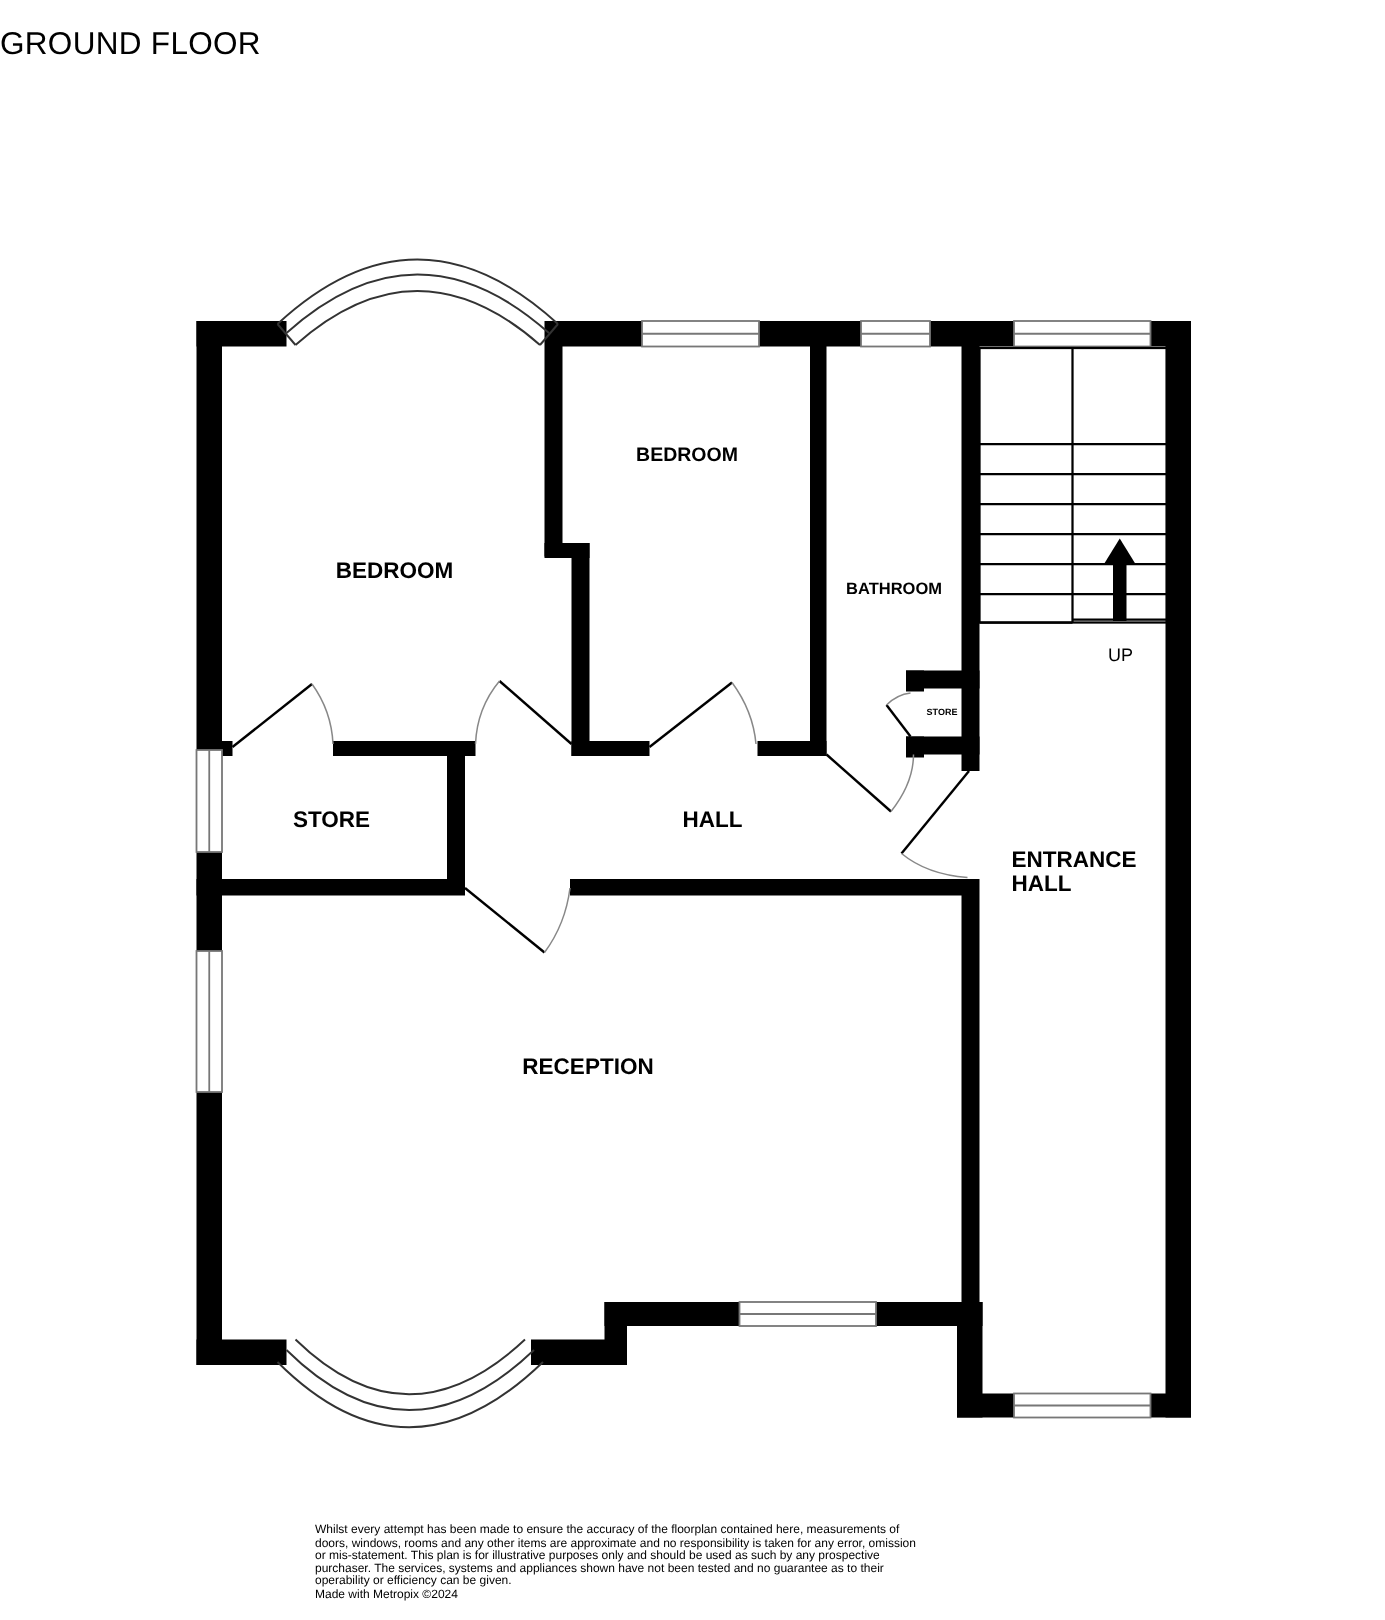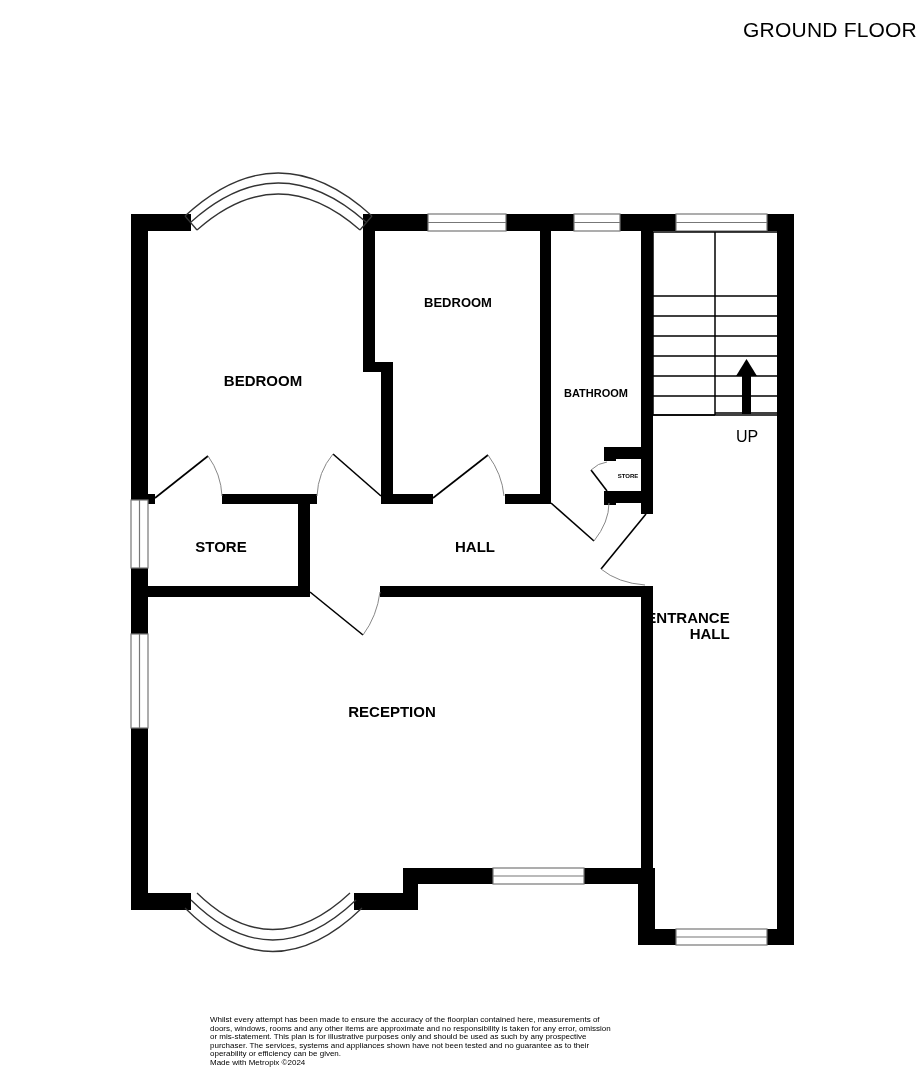--- a/index.html
+++ b/index.html
@@ -1,26 +1,26 @@
 <!DOCTYPE html>
 <html><head>
 <meta charset="utf-8">
 <style>
   html, body { margin: 0; padding: 0; background: #ffffff; }
   body { width: 923px; height: 1080px; position: relative; overflow: hidden;
          font-family: "Liberation Sans", sans-serif; color: #000; }
-  .title { position: absolute; left: 14px; width: 903px; top: 18px; text-align: right;
+  .title { position: absolute; left: 0; width: 903px; top: 18px; text-align: left;
            font-size: 21px; font-weight: normal; letter-spacing: 0.2px; }
   svg.plan { position: absolute; left: 0; top: 0; }
-  .room-label { position: absolute; font-weight: bold; text-align: right; line-height: 1.05; white-space: nowrap; transform: translate(-50%, -50%); }
+  .room-label { position: absolute; font-weight: bold; text-align: left; line-height: 1.05; white-space: nowrap; transform: translate(-50%, -50%); }
   .lbl-lg { font-size: 15px; }
   .lbl-md { font-size: 13px; }
   .lbl-sm { font-size: 11px; }
   .lbl-xs { font-size: 6px; }
-  .lbl-up { font-weight: normal; font-size: 16px; }
+  .lbl-up { font-weight: normal; font-size: 12px; }
   .disclaimer { position: absolute; left: 210px; width: 402px; top: 1016px; 
                 font-size: 8px; line-height: 8.6px; color: #000; }
 </style>
 </head>
 <body>
 
 <div class="title">GROUND FLOOR</div>
 
 <svg class="plan" width="923" height="1080" viewBox="0 0 923 1080">
   <g fill="#000">
@@ -149,21 +149,21 @@
     <polygon points="736,376 757,376 746.5,359"></polygon>
   </g>
 </svg>
 
 <div class="room-label lbl-lg" style="left:263px; top:381px;">BEDROOM</div>
 <div class="room-label lbl-md" style="left:458px; top:303px;">BEDROOM</div>
 <div class="room-label lbl-sm" style="left:596px; top:362px;margin-top:32px;">BATHROOM</div>
 <div class="room-label lbl-xs" style="left:628px; top:476px;">STORE</div>
 <div class="room-label lbl-lg" style="left:221px; top:547px;">STORE</div>
 <div class="room-label lbl-lg" style="left:475px; top:547px;">HALL</div>
-<div class="room-label lbl-lg" style="left:688px; top:582px;margin-top:44px;">
+<div class="room-label lbl-lg" style="left:716px; top:582px;">
   <div>ENTRANCE</div>
   <div>HALL</div>
 </div>
 <div class="room-label lbl-lg" style="left:392px; top:712px;">RECEPTION</div>
 <div class="room-label lbl-up" style="left:747px; top:437px;">UP</div>
 
 <div class="disclaimer">
   <div>Whilst every attempt has been made to ensure the accuracy of the floorplan contained here, measurements of doors, windows, rooms and any other items are approximate and no responsibility is taken for any error, omission or mis-statement. This plan is for illustrative purposes only and should be used as such by any prospective purchaser. The services, systems and appliances shown have not been tested and no guarantee as to their operability or efficiency can be given.</div>
   <div>Made with Metropix ©2024</div>
 </div>

